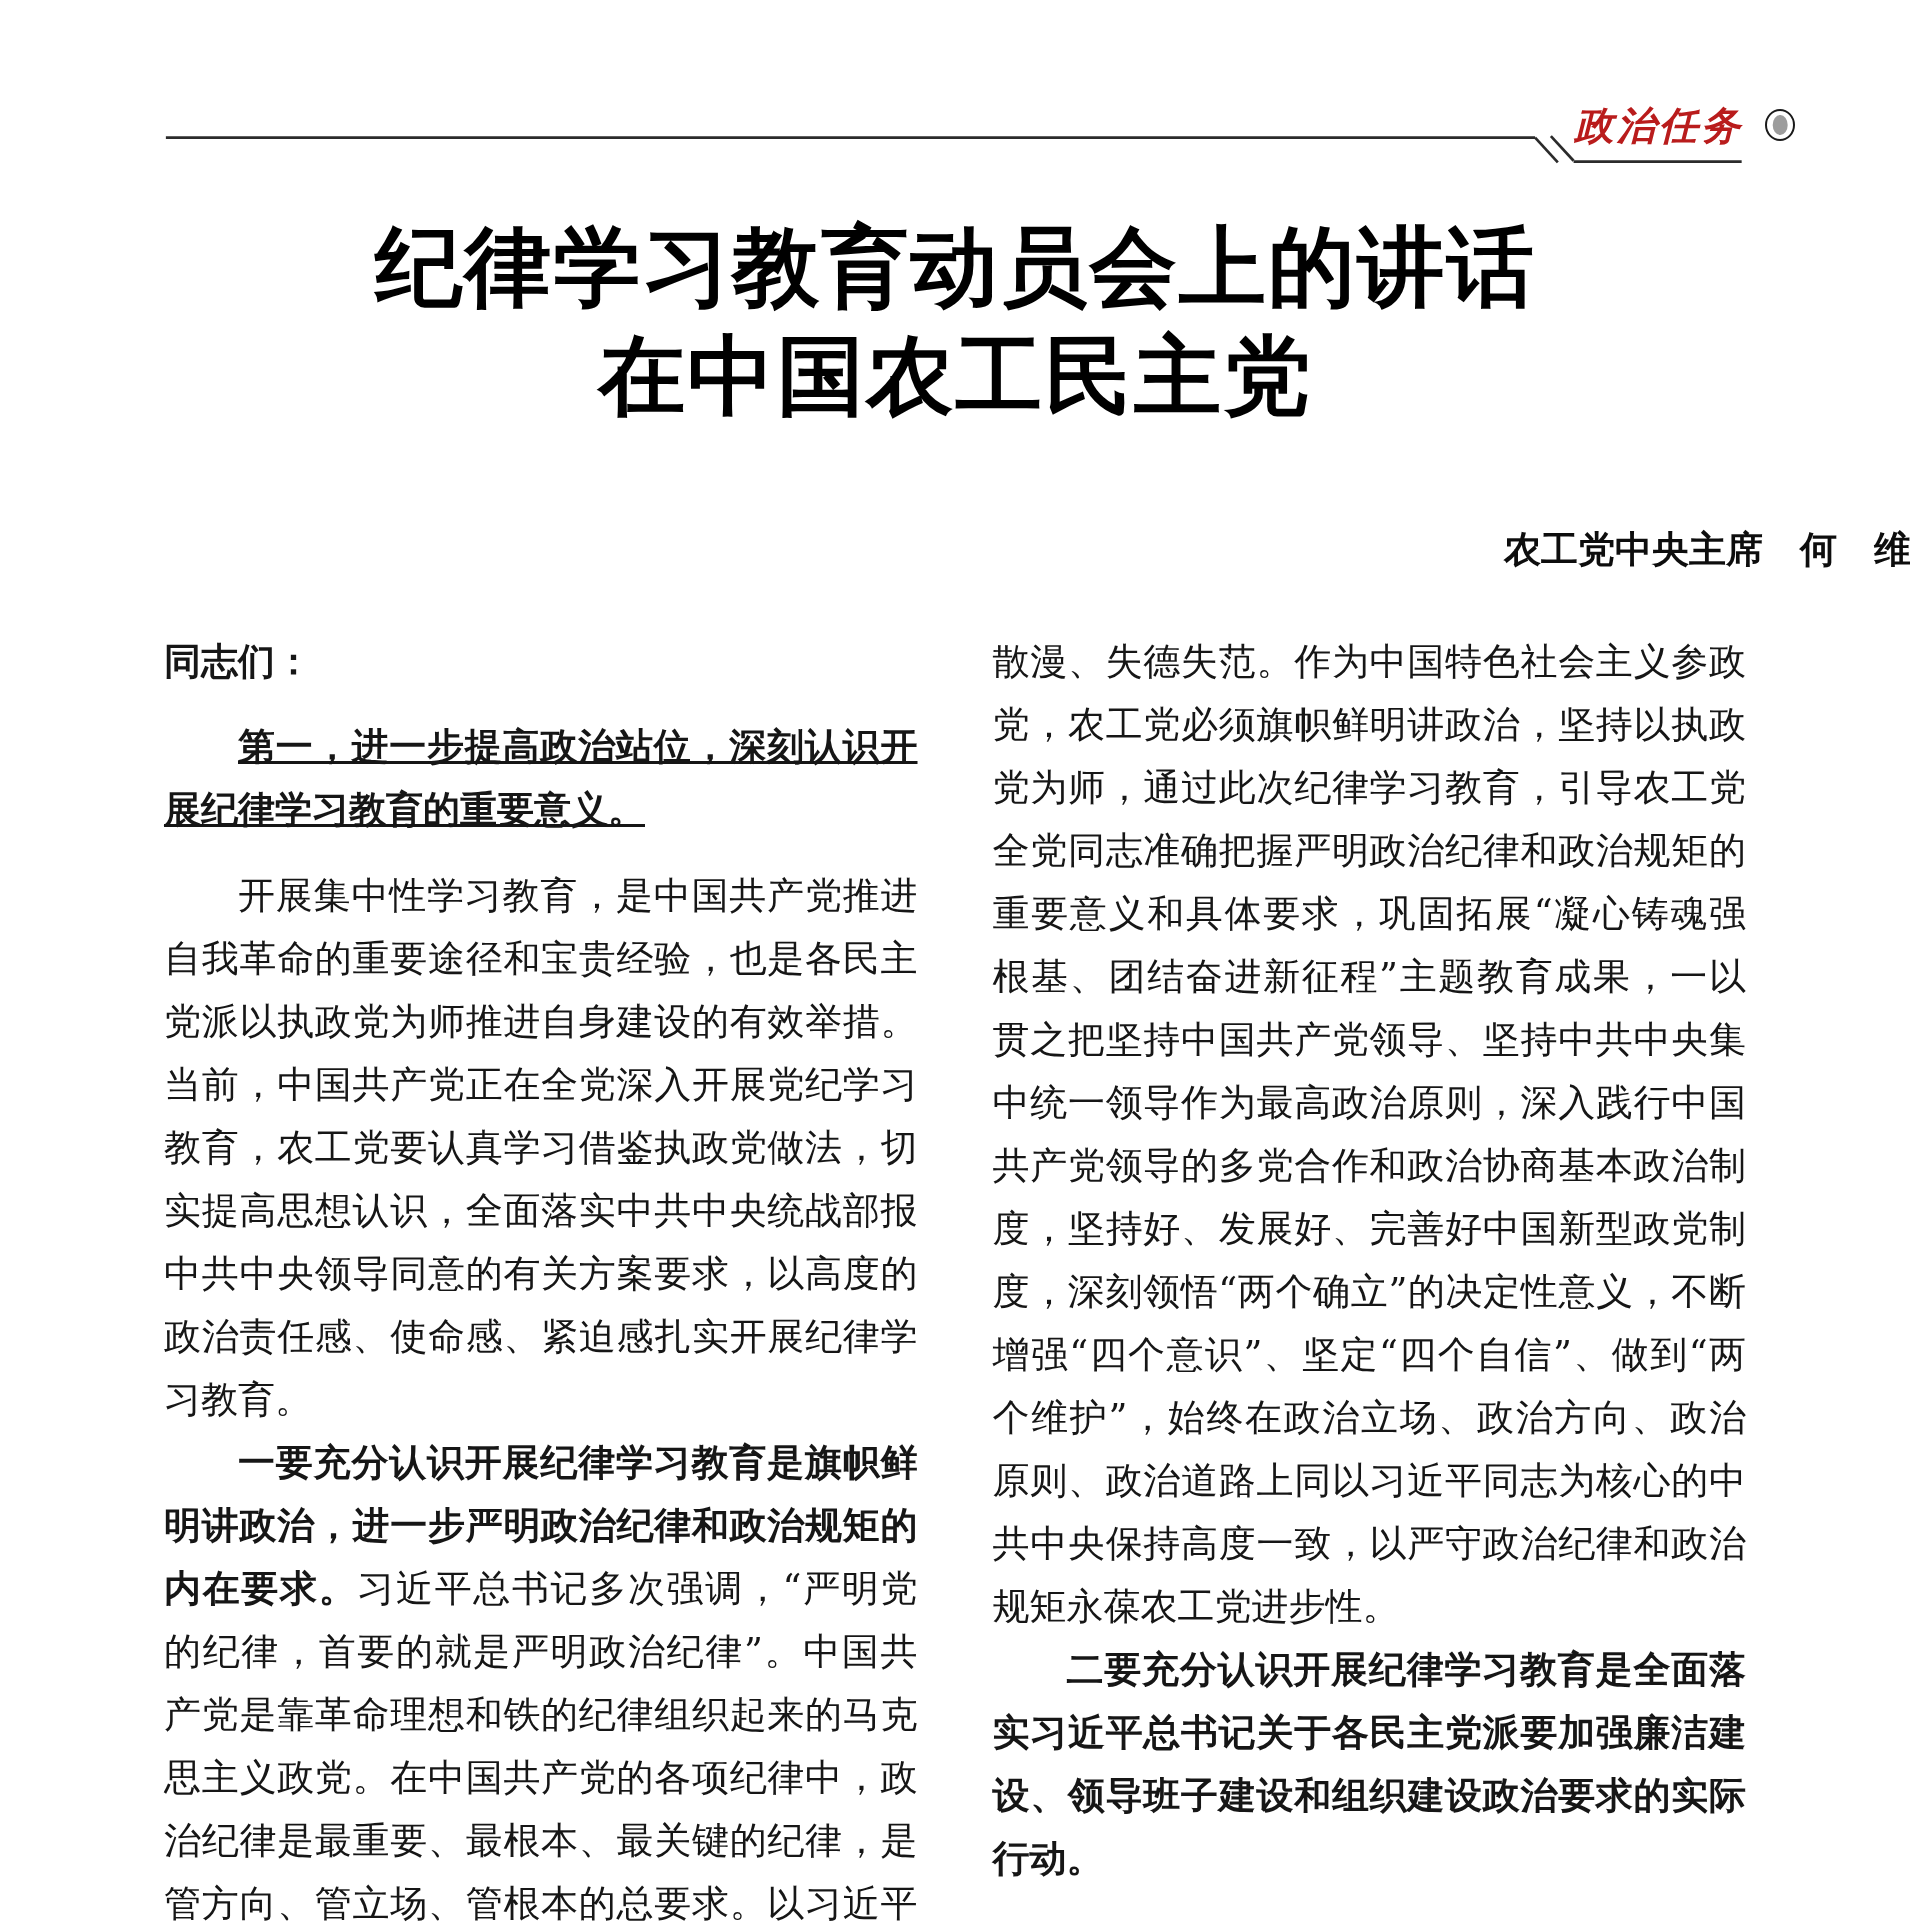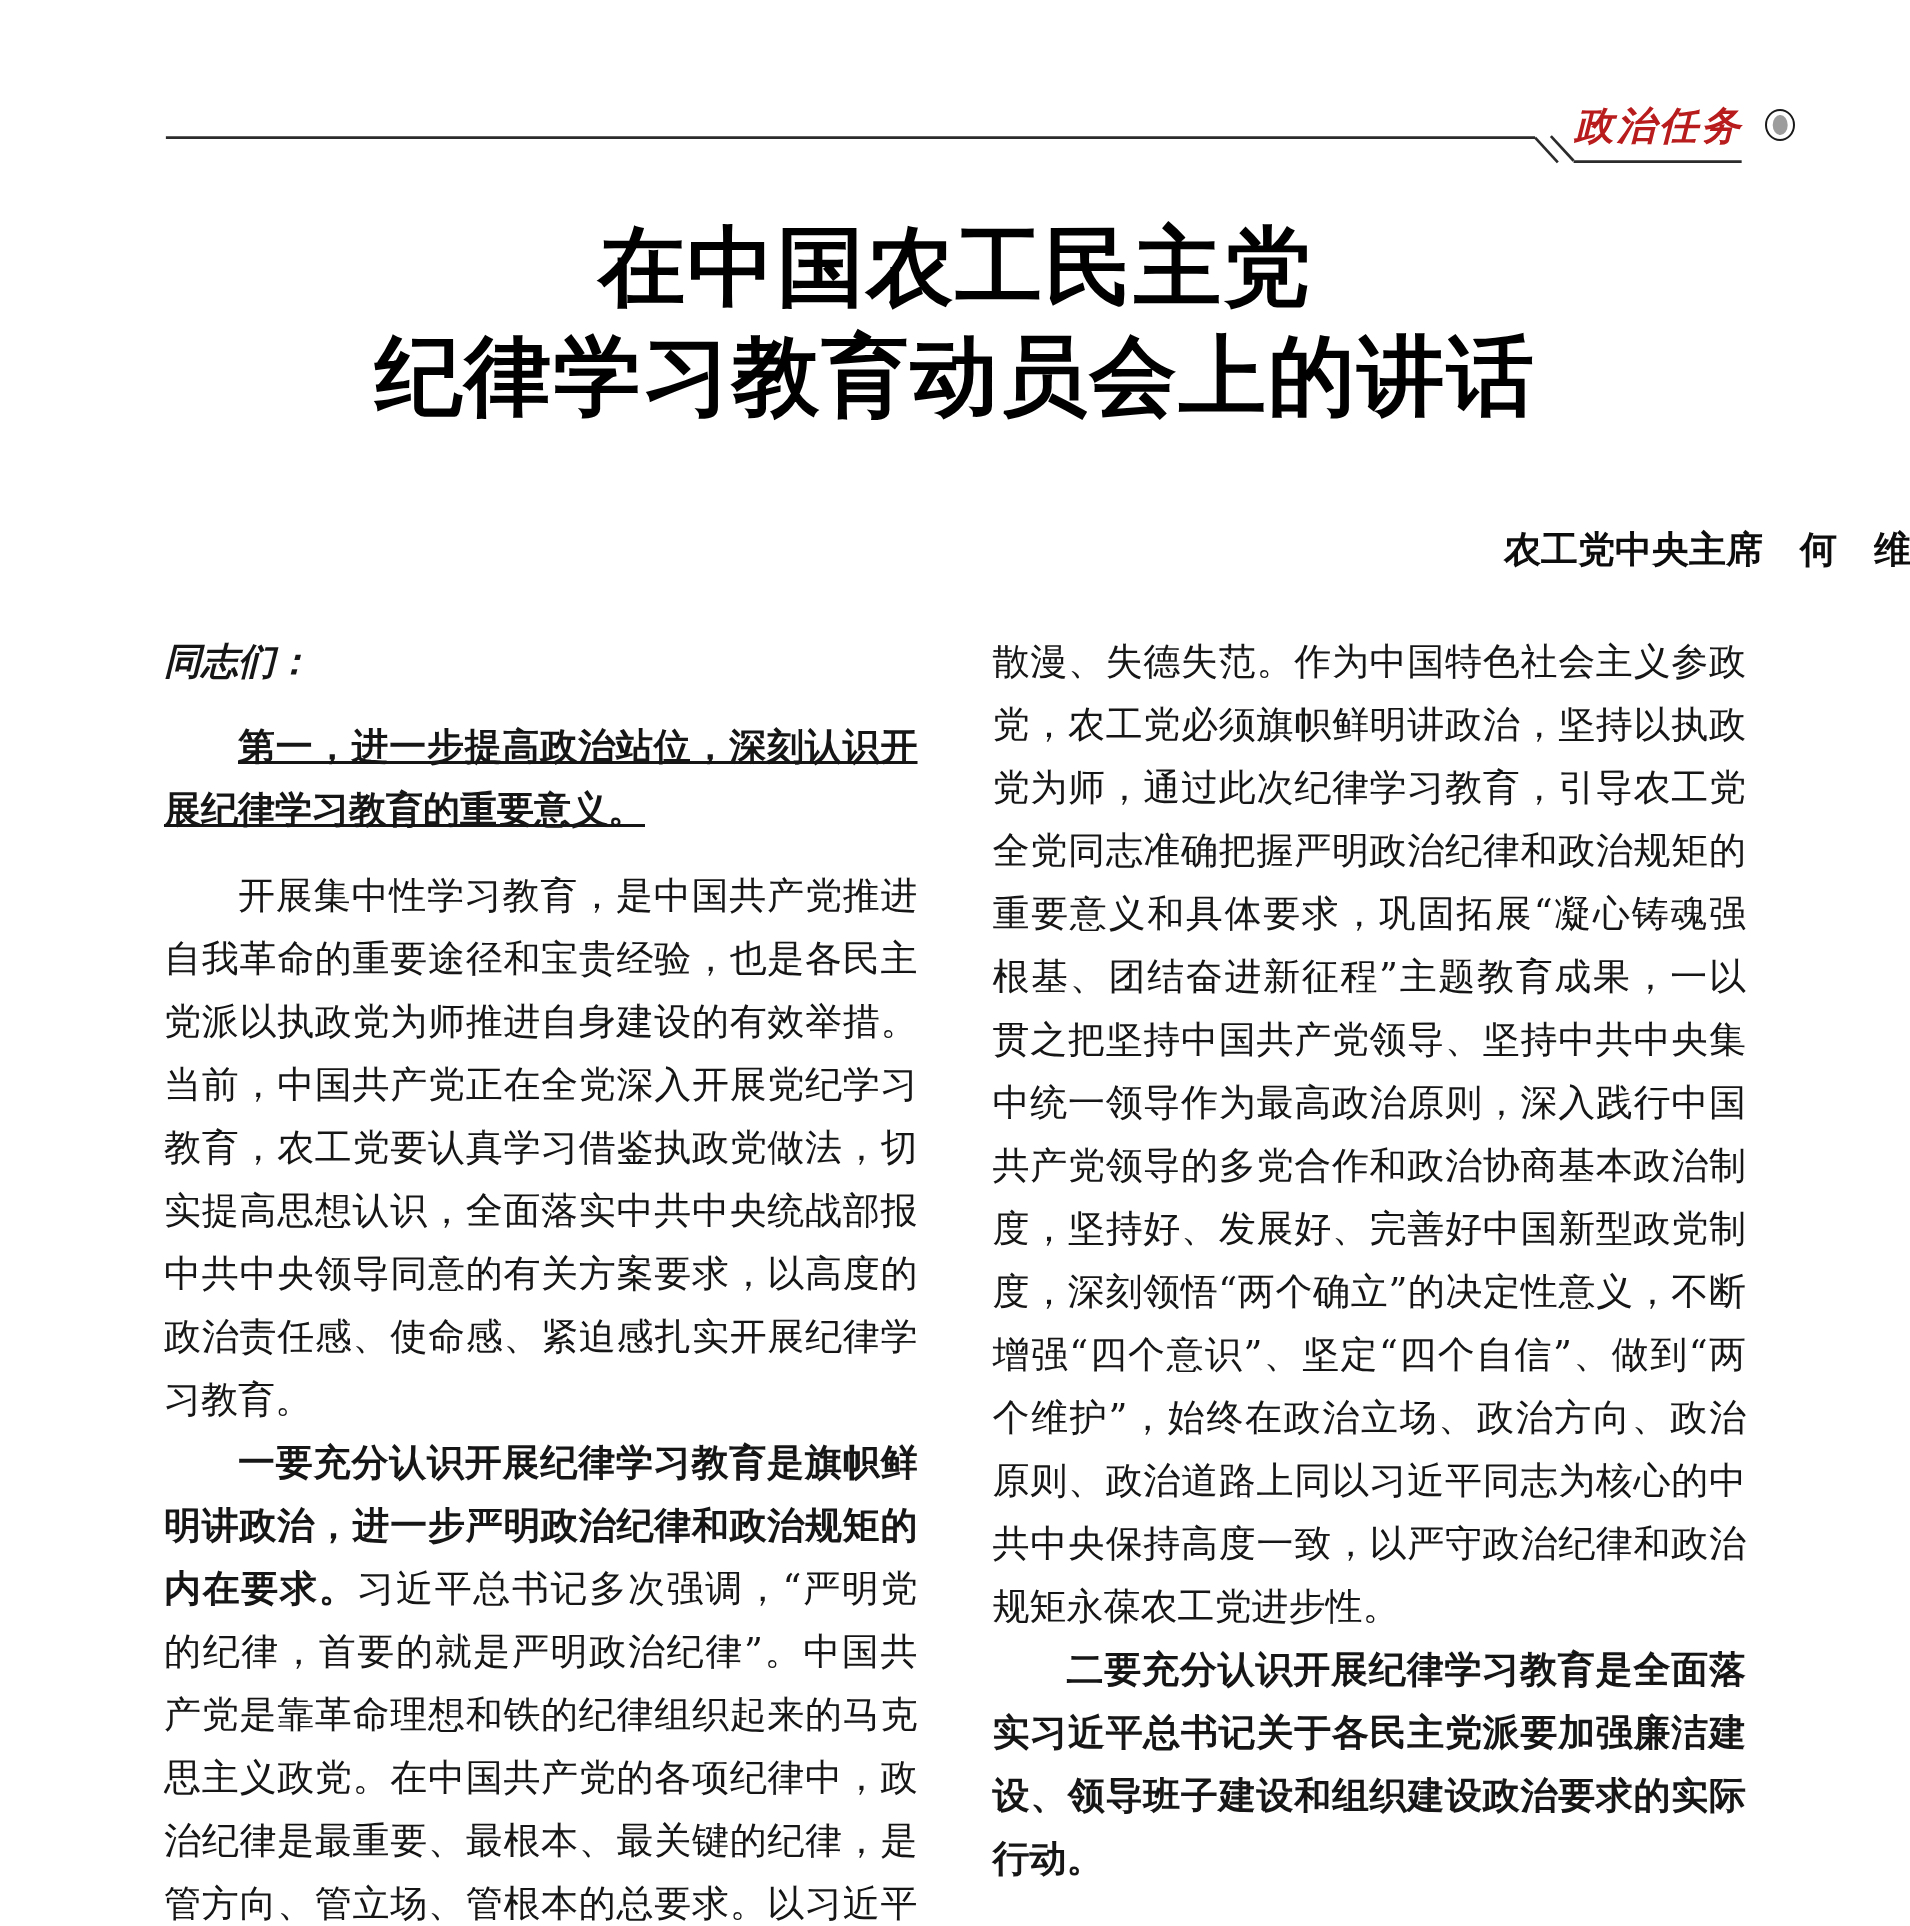--- a/index.html
+++ b/index.html
@@ -50,21 +50,21 @@
   
   .article {
     position:absolute; left:164px; top:630px;
     width:1582px; height:1832px;
     column-count:2; column-gap:75px; column-fill:auto;
     font-size:37px; line-height:63px;
     text-align:justify; text-justify:inter-ideograph;
     color:#161616;
   }
   .article p { margin:0; text-indent:2em; }
-  .article p.salutation { text-indent:0; font-weight:bold;font-style:italic; }
+  .article p.salutation { text-indent:0; font-weight:bold; }
   .article p.heading { font-weight:bold; margin:22.3px 0;text-decoration:underline; }
   .article b { font-weight:bold; }
 </style>
 </head>
 <body>
 
 <div class="page">
 
   <svg class="header-rule" width="1911" height="200" viewBox="0 0 4960 520" aria-hidden="true">
     <line x1="427" y1="358" x2="3987" y2="358"></line>
@@ -73,22 +73,22 @@
     <line x1="4087" y1="420" x2="4524" y2="420"></line>
   </svg>
 
   <div class="section-label">政治任务</div>
 
   <div class="bullseye">
     <div class="bullseye-inner"></div>
   </div>
 
   <h1 class="title">
+    <div>纪律学习教育动员会上的讲话</div>
     <div>在中国农工民主党</div>
-    <div>纪律学习教育动员会上的讲话</div>
   </h1>
 
   <div class="byline">农工党中央主席　何　维</div>
 
   <div class="article">
 
     <p class="salutation"><b>同志们：</b><span></span></p>
 
 
     <p class="heading"><b>第一，进一步提高政治站位，深刻认识开展纪律学习教育的重要意义。</b><span></span></p>

